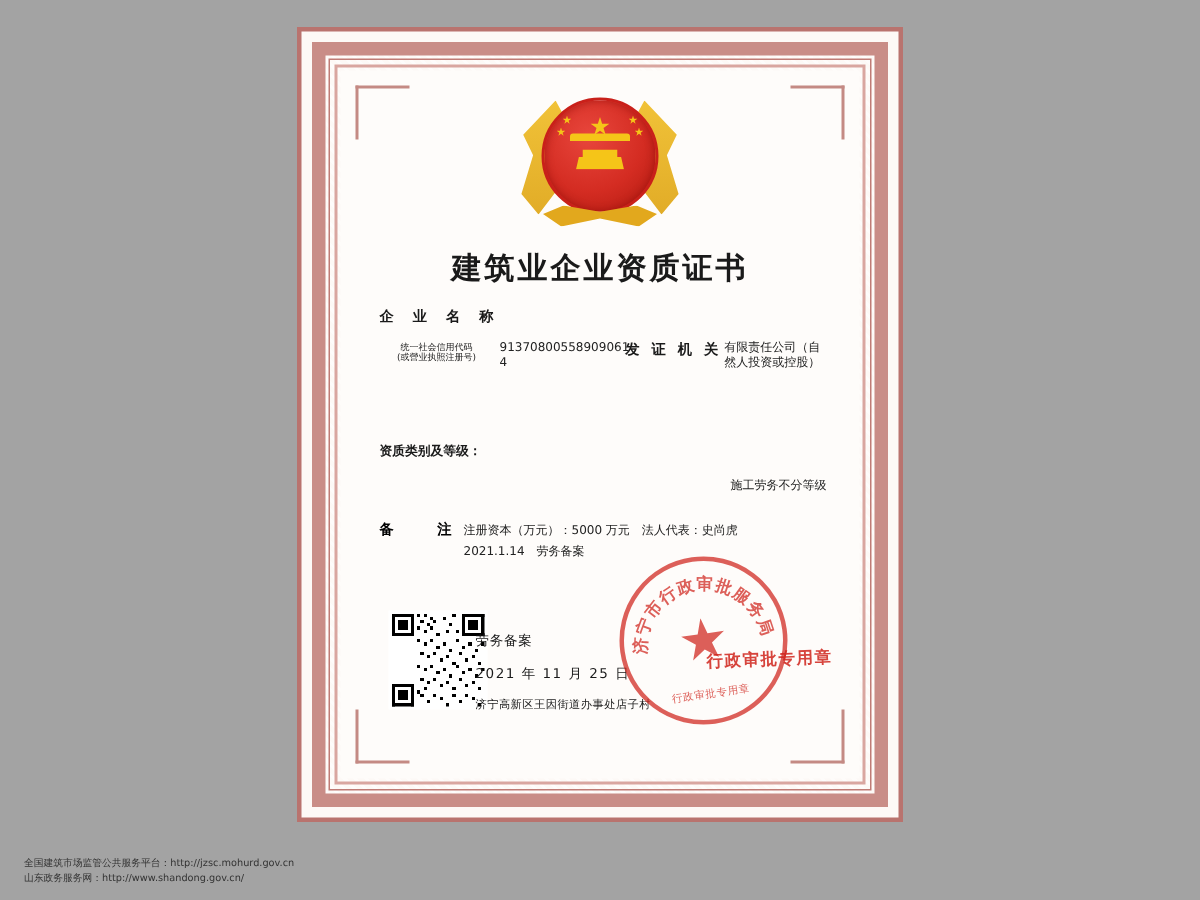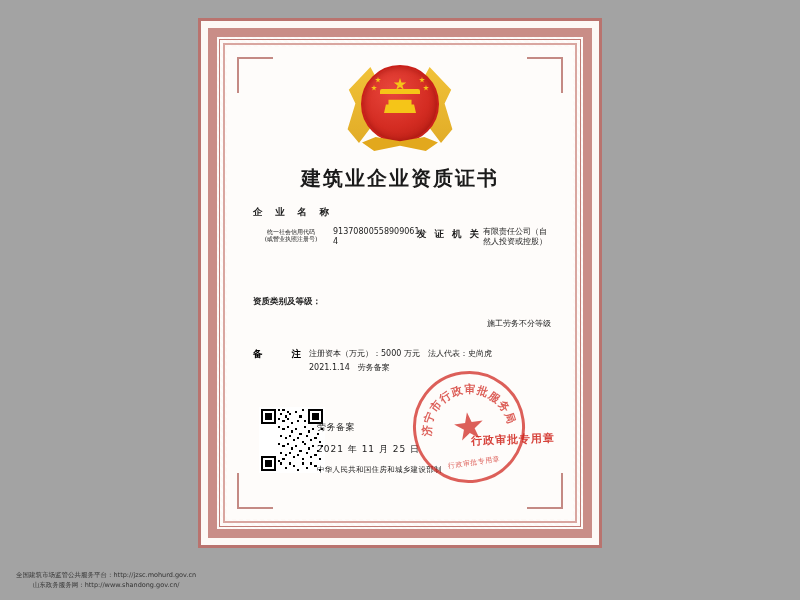--- a/index.html
+++ b/index.html
@@ -320,21 +320,20 @@
   }
 
   
   .footer {
     position: absolute;
     left: 16px;
     bottom: 10px;
     font-size: 6.5px;
     color: #333;
     line-height: 1.55;
-    text-align: center;
   }
 </style>
 </head>
 <body>
 
 <div id="page">
 
   <div class="cert">
     <div class="cert-inner-band"></div>
     <div class="cert-inner-band2"></div>
@@ -488,21 +487,21 @@
             <rect x="27" y="28" width="1" height="1"></rect>
             <rect x="8" y="24" width="1" height="1"></rect>
               <rect x="10" y="23" width="1" height="1"></rect>
           </g>
         </svg>
       </div>
 
       <div class="issuer">
         <div class="issuer-line">劳务备案</div>
         <div class="issuer-line date">2021 年 11 月 25 日</div>
-        <div class="issuer-foot">中华人民共和国住房和城乡建设部制</div>
+        <div class="issuer-foot">济宁高新区王因街道办事处店子村</div>
       </div>
 
       <div class="seal">
         <div class="seal-star"></div>
         <svg class="seal-arc-top" viewBox="0 0 106 106">
           <defs>
             <path id="sealArc" d="M 14,58 A 39,39 0 0 1 92,58"></path>
           </defs>
           <text>
             <textPath href="#sealArc" startOffset="50%" text-anchor="middle">济宁市行政审批服务局</textPath>

